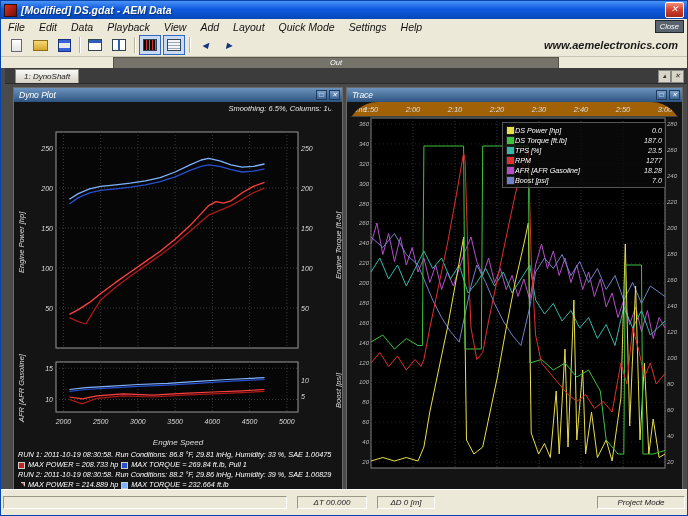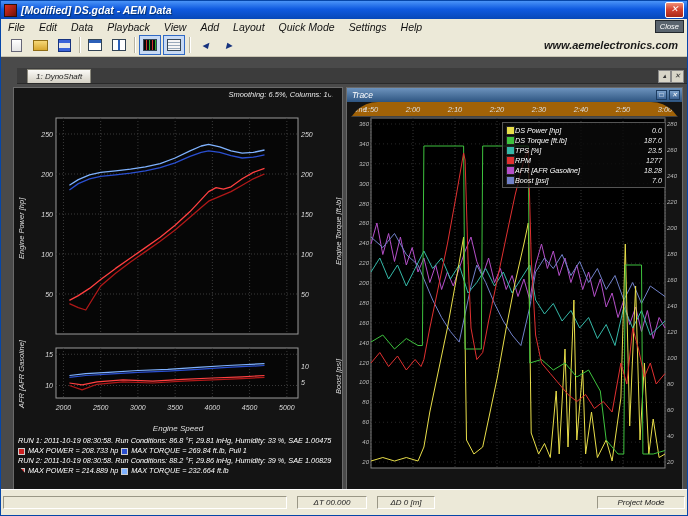--- a/index.html
+++ b/index.html
@@ -26,21 +26,21 @@
   .g-open{width:13px;height:9px;background:linear-gradient(#f7d878,#d8a830);border:1px solid #906e16;}
   .g-save{width:11px;height:11px;background:linear-gradient(#3a62d8 0 3px,#e8e8e8 3px 8px,#3a62d8 8px);border:1px solid #16327e;}
   .g-window-layout{width:12px;height:10px;background:linear-gradient(#2b5fb8 0 3px,#fff 3px);border:1px solid #334455;}
   .g-window-cascade{width:12px;height:10px;background:linear-gradient(90deg,#fff 0 5px,#2b5fb8 5px 7px,#fff 7px);border:1px solid #334455;}
   .g-trace-view{width:12px;height:10px;border:1px solid #334455;background:repeating-linear-gradient(90deg,#0a0a0a 0 2px,#d03030 2px 3px,#0a0a0a 3px 5px,#30b030 5px 6px);}
   .g-grid-view{width:12px;height:10px;border:1px solid #334455;background:repeating-linear-gradient(#f5f5f5 0 2px,#9aaabb 2px 3px);}
 
   
   .outrow{position:absolute;top:55px;height:12px;left:0;right:0;background:#ece9d8;z-index:3;}
   .outstrip{position:absolute;left:112px;width:444px;top:1px;height:10px;background:#75736a;border:1px solid #55534c;color:#fff;font-size:7.5px;text-align:center;line-height:9px;}
-  .tabrow{position:absolute;top:67px;height:15px;left:16px;right:0;background:#3c3c3c;border-bottom:1px solid #2a2a2a;z-index:3;}
+  .tabrow{position:absolute;top:67px;height:15px;left:4px;right:0;background:#3c3c3c;border-bottom:1px solid #2a2a2a;z-index:3;}
   .tab{position:absolute;left:10px;top:1px;height:13px;background:linear-gradient(#fbfaf7,#d4d0c4);border:1px solid #8a887c;border-bottom:none;font-size:8px;color:#222;padding:0 8px;line-height:13px;}
   .tabrow-btn{position:absolute;top:2px;width:11px;height:11px;background:#d8d5c8;border:1px solid #888;font-size:7px;line-height:9px;text-align:center;color:#333;}
 
   
   .panel{position:absolute;background:#141414;border:1px solid #6a6a6a;box-sizing:border-box;}
   .panel-titlebar{height:14px;background:linear-gradient(180deg,#6d93bd,#2e5581);color:#fff;font-size:8.5px;line-height:14px;padding:0 5px;position:relative;}
   .ptb-btn{position:absolute;top:2px;width:11px;height:10px;background:linear-gradient(#7da3cd,#3a6191);border:1px solid #1d3c60;color:#fff;font-size:6.5px;line-height:8px;text-align:center;box-sizing:border-box;}
   .panel-body{position:relative;width:100%;height:calc(100% - 14px);overflow:hidden;border-radius:31px;}
   .dyno-panel{left:12px;top:86px;width:330px;height:408px;}
   .trace-panel{left:345px;top:86px;width:337px;height:408px;}
@@ -127,28 +127,36 @@
         <div class="tbtn">
           <div class="g g-step-back">◀</div>
         </div>
         <div class="tbtn">
           <div class="g g-play">▶</div>
         </div>
       </div>
     <span class="website">www.aemelectronics.com</span>
   </div>
 
+  <div class="outrow">
+    <div class="outstrip"><span>Out</span></div>
+  </div>
 
   <div class="tabrow">
     <div class="tab"><span>1: DynoShaft</span></div>
     <div class="tabrow-btn" style="right:16px;"><span>▴</span></div>
     <div class="tabrow-btn" style="right:3px;"><span>✕</span></div>
   </div>
 
   <div class="panel dyno-panel">
+    <div class="panel-titlebar">
+      <span>Dyno Plot</span>
+      <div class="ptb-btn" style="right:15px;"><span>□</span></div>
+      <div class="ptb-btn" style="right:2px;"><span>✕</span></div>
+    </div>
     <div class="panel-body">
       <div class="smoothing">Smoothing: 6.5%, Columns: 100</div>
       <div class="vlabel" style="left:3px;top:171px;">Engine Power [hp]</div>
       <div class="vlabel" style="left:320px;top:177px;">Engine Torque [ft-lb]</div>
       <div class="vlabel" style="left:3px;top:320px;">AFR [AFR Gasoline]</div>
       <div class="vlabel" style="left:320px;top:306px;">Boost [psi]</div>
       <svg id="dyno-top" width="306" height="230">
           <rect x="30" y="6" width="242" height="216" fill="#060606" stroke="#999" stroke-width="1"></rect>
           <line x1="37.44615384615385" y1="6" x2="37.44615384615385" y2="222" stroke="#3a3a3a" stroke-dasharray="1,2"></line>
           <line x1="74.67692307692309" y1="6" x2="74.67692307692309" y2="222" stroke="#3a3a3a" stroke-dasharray="1,2"></line>

